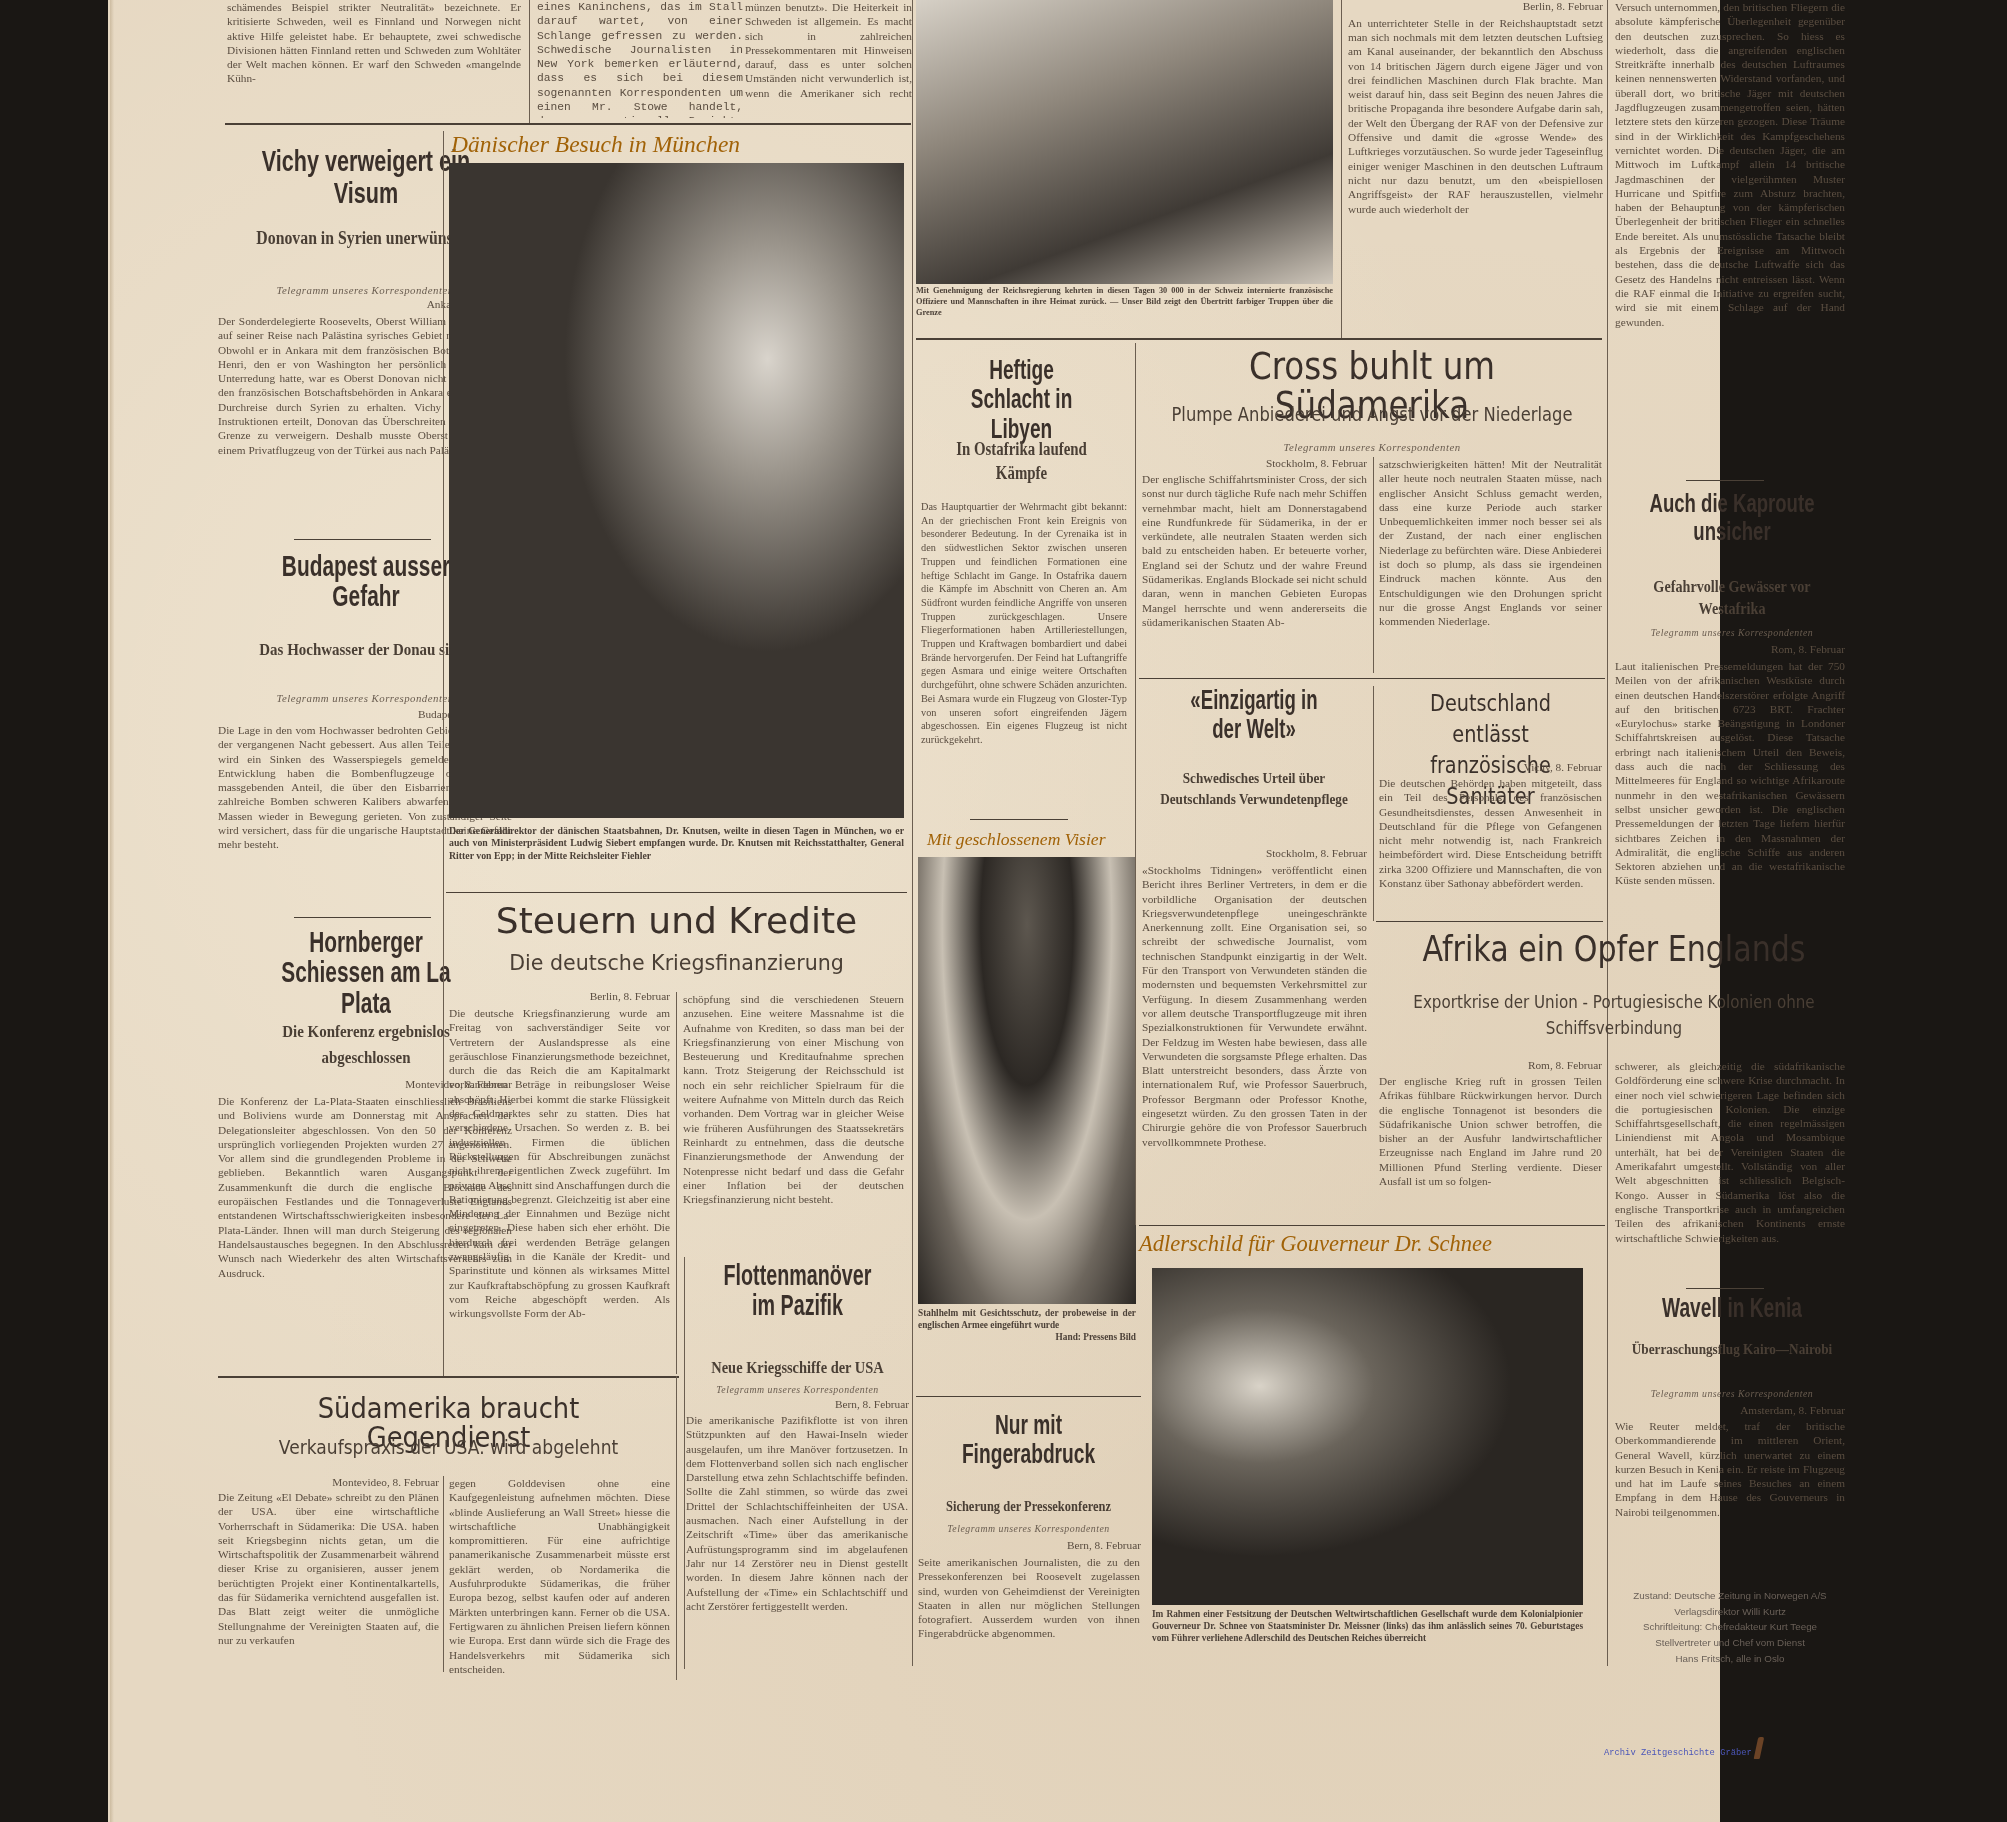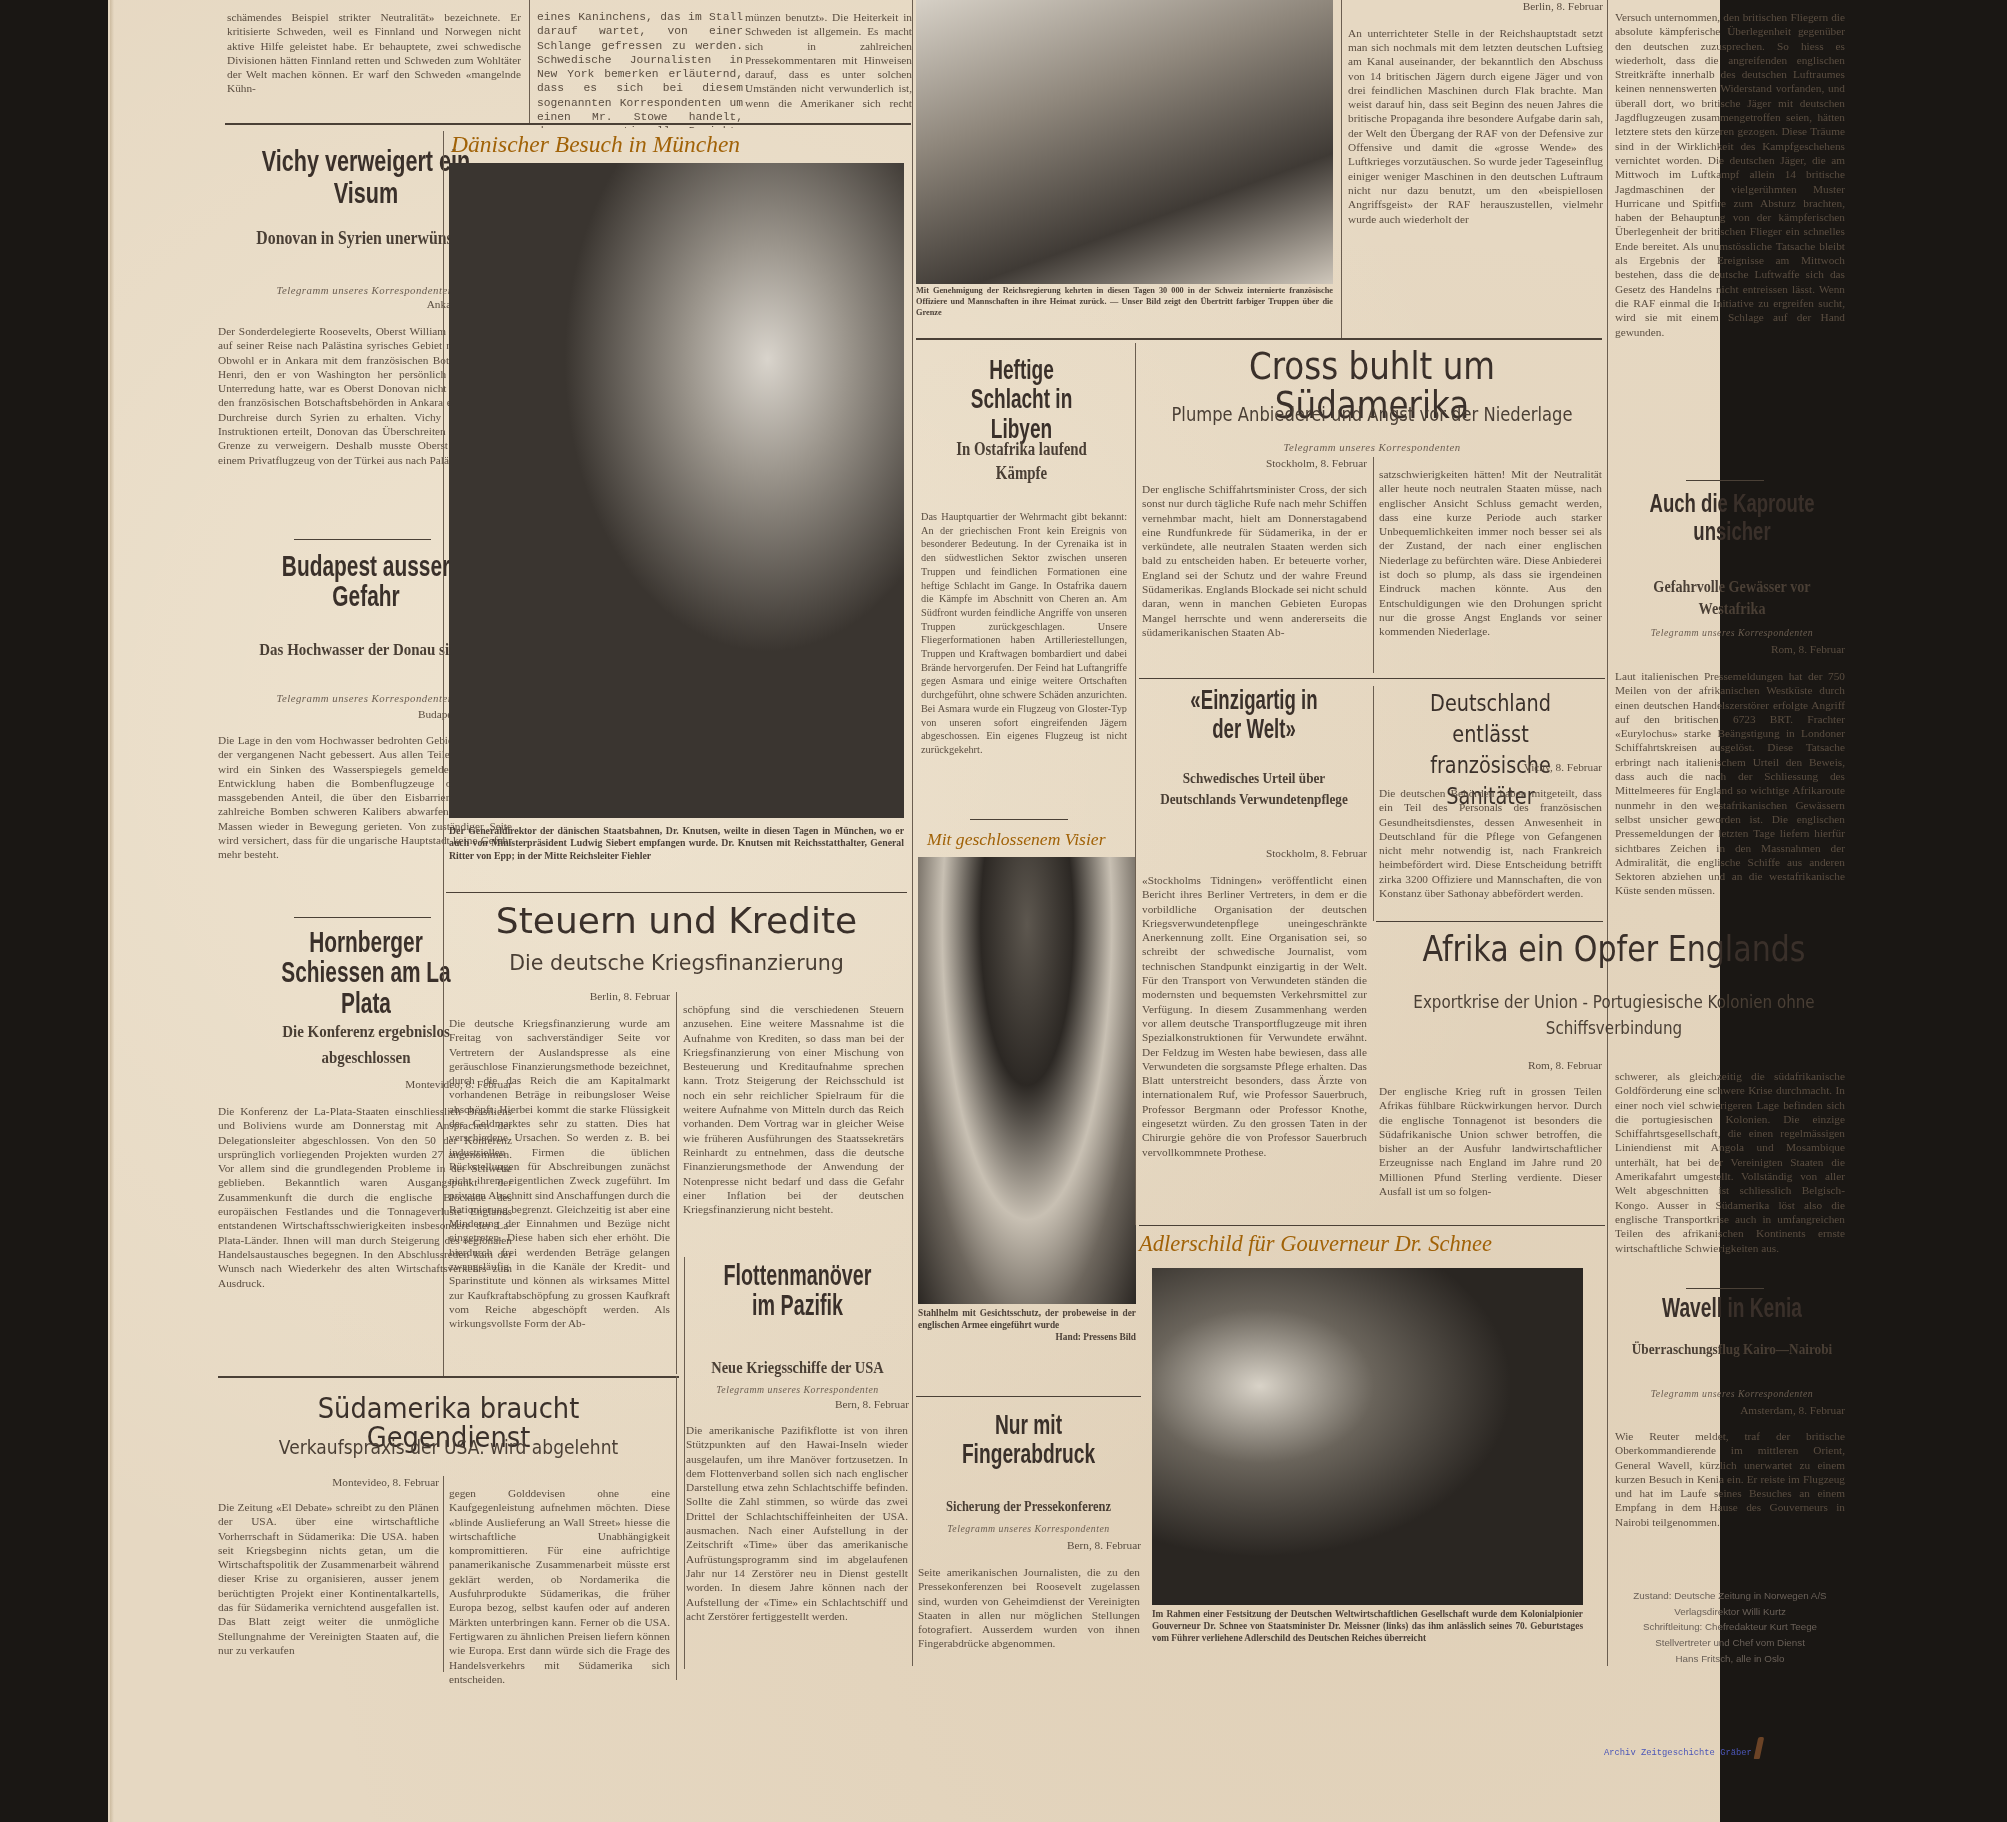--- a/index.html
+++ b/index.html
@@ -4,21 +4,21 @@
 <style>
   html,body{margin:0;padding:0;}
   body{width:2007px;height:1822px;background:#1a1714;position:relative;overflow:hidden;font-family:"Liberation Serif",serif;}
   .paper{position:absolute;left:108px;top:0;width:1612px;height:1822px;background:#e6d8c2;
     background-image:radial-gradient(ellipse at 30% 40%, rgba(255,250,235,.35), transparent 60%),
                      radial-gradient(ellipse at 80% 80%, rgba(180,150,110,.12), transparent 60%);}
   .fold{position:absolute;left:110px;top:0;width:3.9px;height:1822px;background:linear-gradient(90deg,#cdbca1,#e6d8c2);}
   .abs{position:absolute;}
   .rule{position:absolute;background:#4a4036;}
   .vrule{position:absolute;width:1px;background:#6b5e50;}
-  .body-text{font-family:"Liberation Serif",serif;font-size:11.3px;line-height:14.3px;color:#5a4d40;text-align:justify;hyphens:auto;overflow:hidden;margin-top:10px;}
+  .body-text{font-family:"Liberation Serif",serif;font-size:11.3px;line-height:14.3px;color:#5a4d40;text-align:justify;hyphens:auto;overflow:hidden;}
   .hd{color:#3a302a;text-align:center;line-height:1.05;}
   .cond{font-family:"Liberation Sans",sans-serif;transform-origin:center top;}
   .serifhd{font-family:"Liberation Serif",serif;font-weight:bold;}
   .sub{color:#4a3f35;text-align:center;}
   .italic-tele{font-style:italic;font-size:10.8px;color:#6a5d50;text-align:center;letter-spacing:0.5px;}
   .dateline{font-size:11.3px;color:#5a4d40;text-align:right;padding-right:19.6px;}
   .photo{position:absolute;background:#3b3632;overflow:hidden;}
   .caption{font-family:"Liberation Serif",serif;font-weight:bold;font-size:9.8px;line-height:12.3px;color:#4c4138;text-align:justify;}
   .script{font-family:"Liberation Serif",serif;font-style:italic;color:#a16207;text-align:left;}
   .stamp{color:#4b56b8;font-family:"Liberation Sans",sans-serif;font-size:8.8px;}

